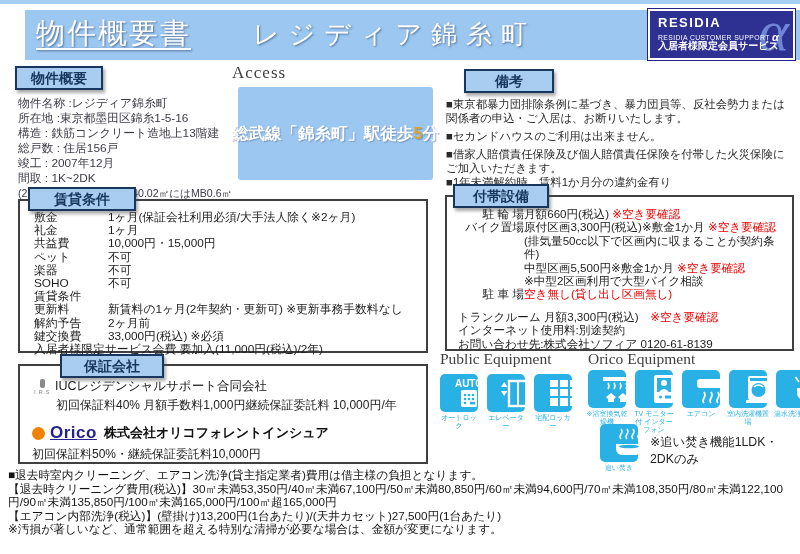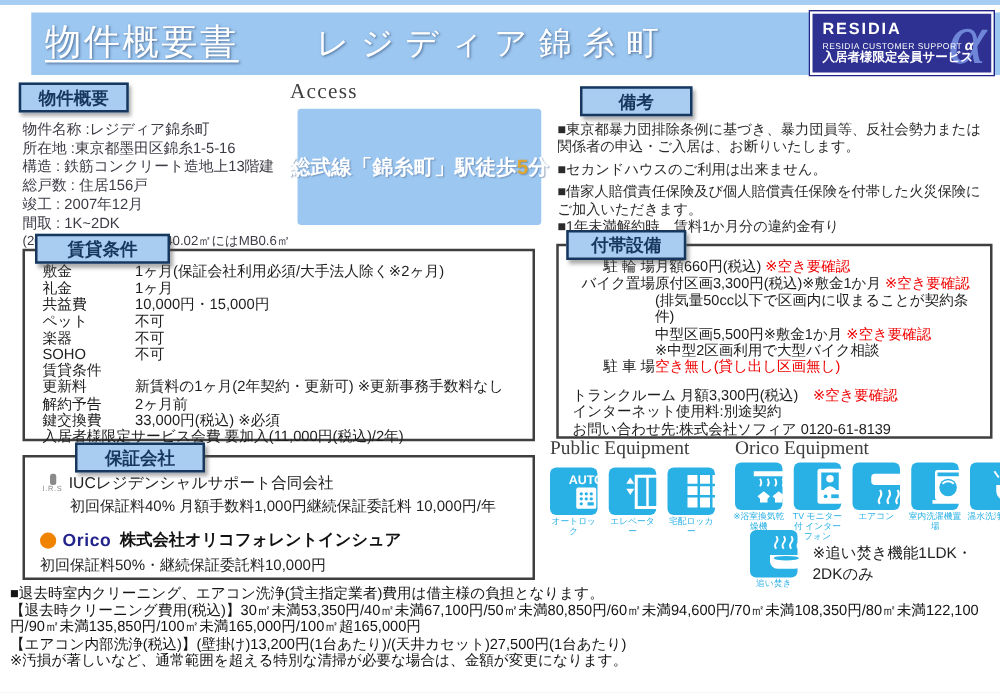--- a/index.html
+++ b/index.html
@@ -62,21 +62,21 @@
   .gap8 { height:9px; }
 
   .guar-content { position:absolute; left:32px; top:378px; width:390px; color:#222; z-index:2; }
   .irs-logo { display:inline-block; width:20px; text-align:center; vertical-align:middle; margin-right:3px; }
   .irs-mark { display:block; width:5px; height:9px; background:#8a8a8a; border-radius:2px; margin:0 auto 1px; }
   .irs-text { display:block; font-size:6px; color:#8a8a8a; letter-spacing:.5px; }
   .guar-name1 { font-size:12.5px; }
   .guar-terms { font-size:12px; margin-left:24px; margin-top:2px; }
   .orico-line { margin-top:9px; display:flex; align-items:center; }
   .orico-dot { width:13px; height:13px; border-radius:50%; background:#f08300; margin-right:5px; flex:none; }
-  .orico-brand { font-size:14px; font-weight:bold; color:#23238c; margin-right:7px; letter-spacing:.5px; }
+  .orico-brand { font-size:17px; font-weight:bold; color:#23238c; margin-right:7px; letter-spacing:.5px;text-decoration:underline; }
   .orico-name { font-size:13px; font-weight:bold; color:#111; }
   .guar-terms2 { font-size:12px; margin-top:3px; }
 
   
   .equip-h { position:absolute; font-family:"Liberation Serif","DejaVu Serif",serif; font-size:15.5px; color:#3f3f3f; }
   .equip-row { position:absolute; display:flex; }
   .equip { width:42px; margin-right:5px; text-align:center; }
   .tile { width:38px; height:38px; background:#29b0e5; border-radius:5px; margin:0 auto;padding-left:10px; }
   .equip-label { font-size:7px; line-height:8px; color:#29b0e5; margin-top:2px; }
   .oidaki-note { position:absolute; left:650px; top:434px; font-size:12.3px; color:#222; }

